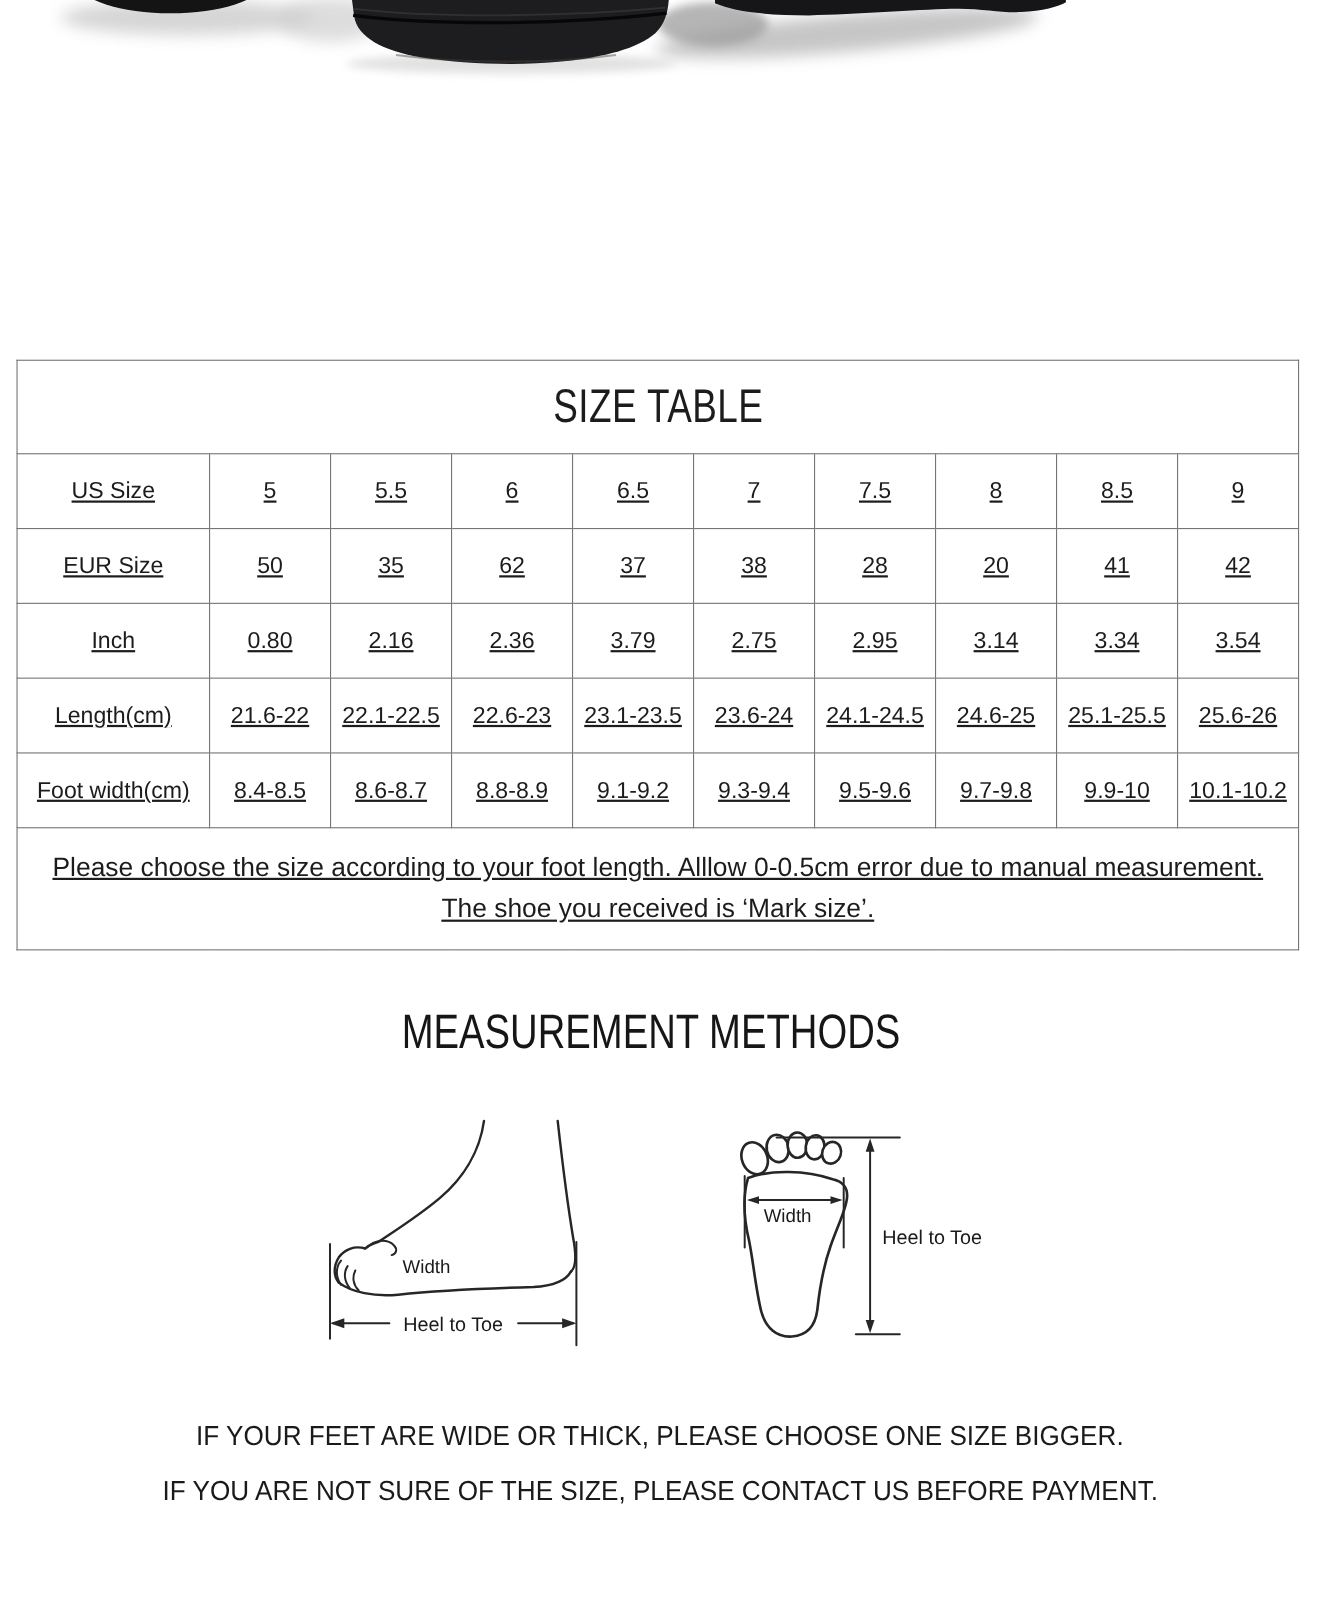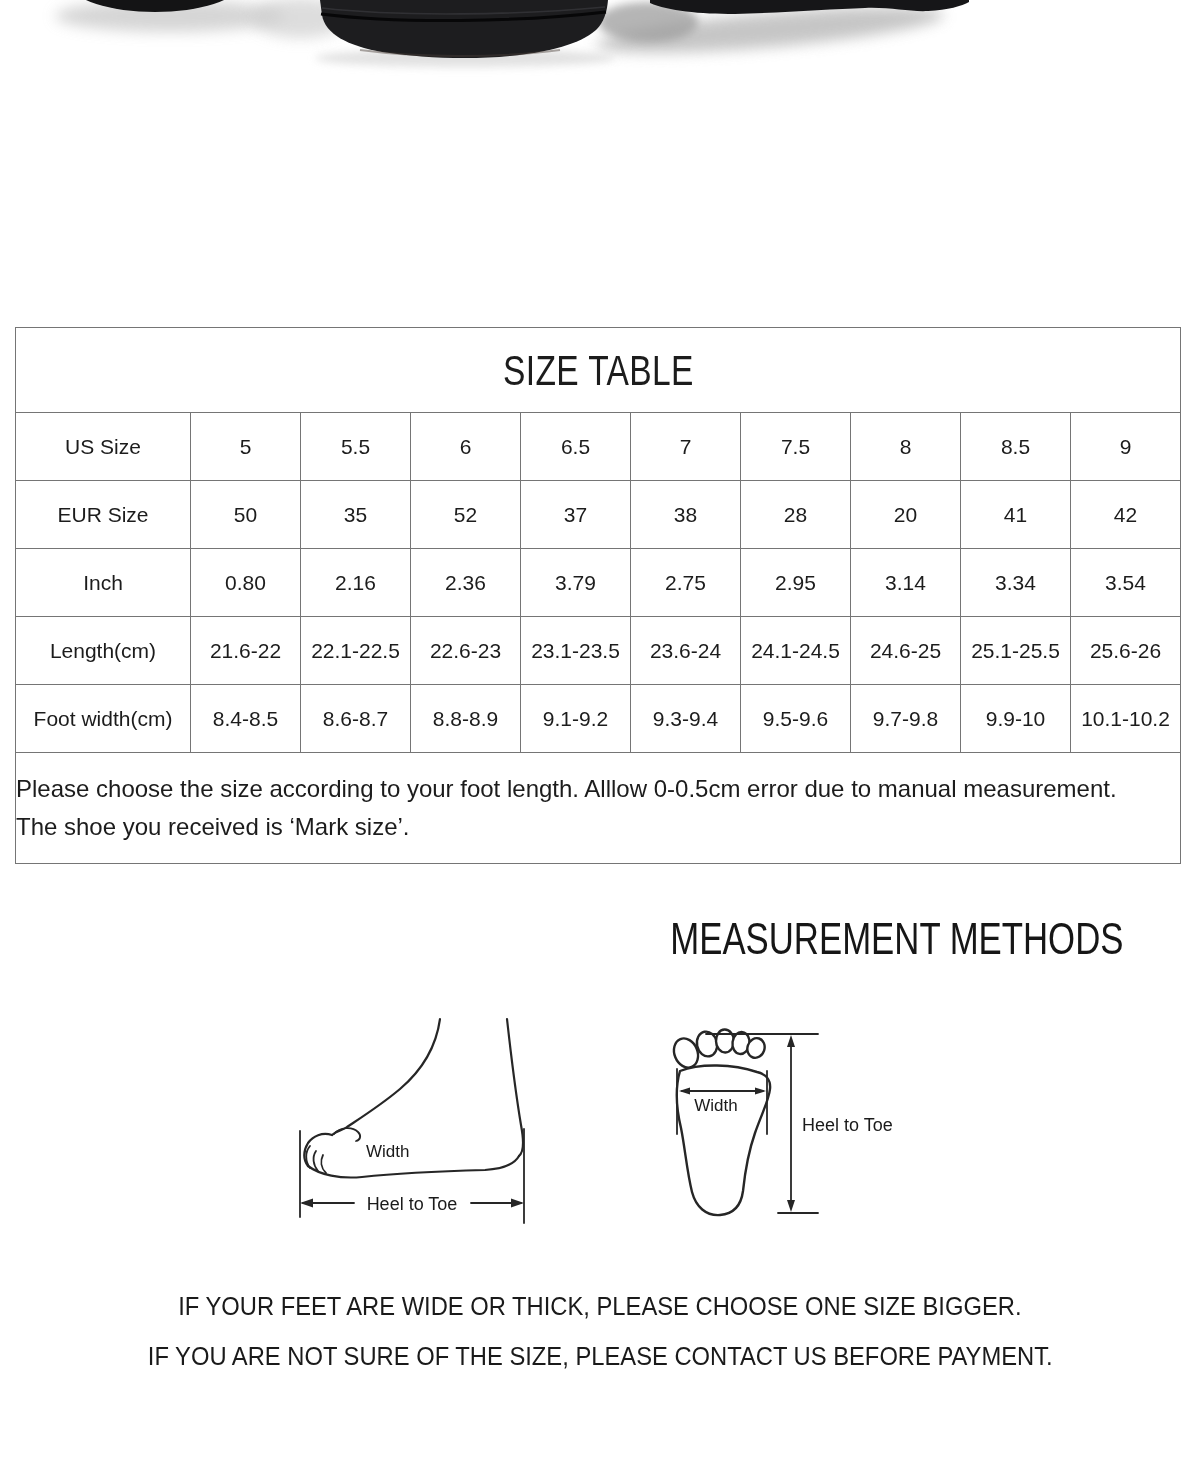--- a/index.html
+++ b/index.html
@@ -11,34 +11,34 @@
   
   .hero{position:absolute;left:0;top:0;width:1200px;height:170px;}
   
   .size-table{
     position:absolute;left:15px;top:327px;width:1166px;
     border-collapse:collapse;table-layout:fixed;
     font-size:21px;color:#1c1c1c;background:#fff;
   }
   .size-table td{
     border:1px solid #757575;text-align:center;vertical-align:middle;
-    padding:0;overflow:hidden;white-space:nowrap;
+    padding:0;overflow:hidden;white-space:nowrap;text-decoration:underline;
   }
   .size-table col.c-label{width:175px;}
   .size-table .title-row td{height:84px;}
   .title-text{
     display:inline-block;font-size:43px;letter-spacing:0.5px;
     transform:scaleX(0.78);transform-origin:center;
   }
   .size-table tbody td{height:67px;}
   .size-table .note-row td{height:110px;}
-  .note-line{font-size:24px;line-height:38px;text-align:left;white-space:normal;}
+  .note-line{font-size:24px;line-height:38px;text-align:center;white-space:normal;}
   
   .measure-title{
-    position:absolute;left:0;top:916px;width:1184px;text-align:right;
+    position:absolute;left:0;top:916px;width:1184px;text-align:center;
     font-size:44px;line-height:46px;color:#161616;
   }
   .measure-title span{display:inline-block;transform:scaleX(0.79);transform-origin:center;}
   .diagram{position:absolute;}
   .diagram.side{left:250px;top:1010px;width:350px;height:230px;}
   .diagram.top{left:630px;top:1010px;width:300px;height:230px;}
   .diagram svg{display:block;width:100%;height:100%;}
   .diag-stroke{fill:none;stroke:#262626;stroke-width:2.2;stroke-linecap:round;stroke-linejoin:round;}
   .diag-thin{fill:none;stroke:#262626;stroke-width:1.8;stroke-linecap:round;}
   .diag-fillwhite{fill:#ffffff;stroke:#262626;stroke-width:2.4;stroke-linejoin:round;}
@@ -106,21 +106,21 @@
           <td>7</td>
           <td>7.5</td>
           <td>8</td>
           <td>8.5</td>
           <td>9</td>
         </tr>
         <tr>
           <td>EUR Size</td>
           <td>50</td>
           <td>35</td>
-          <td>52</td>
+          <td>62</td>
           <td>37</td>
           <td>38</td>
           <td>28</td>
           <td>20</td>
           <td>41</td>
           <td>42</td>
         </tr>
         <tr>
           <td>Inch</td>
           <td>0.80</td>

